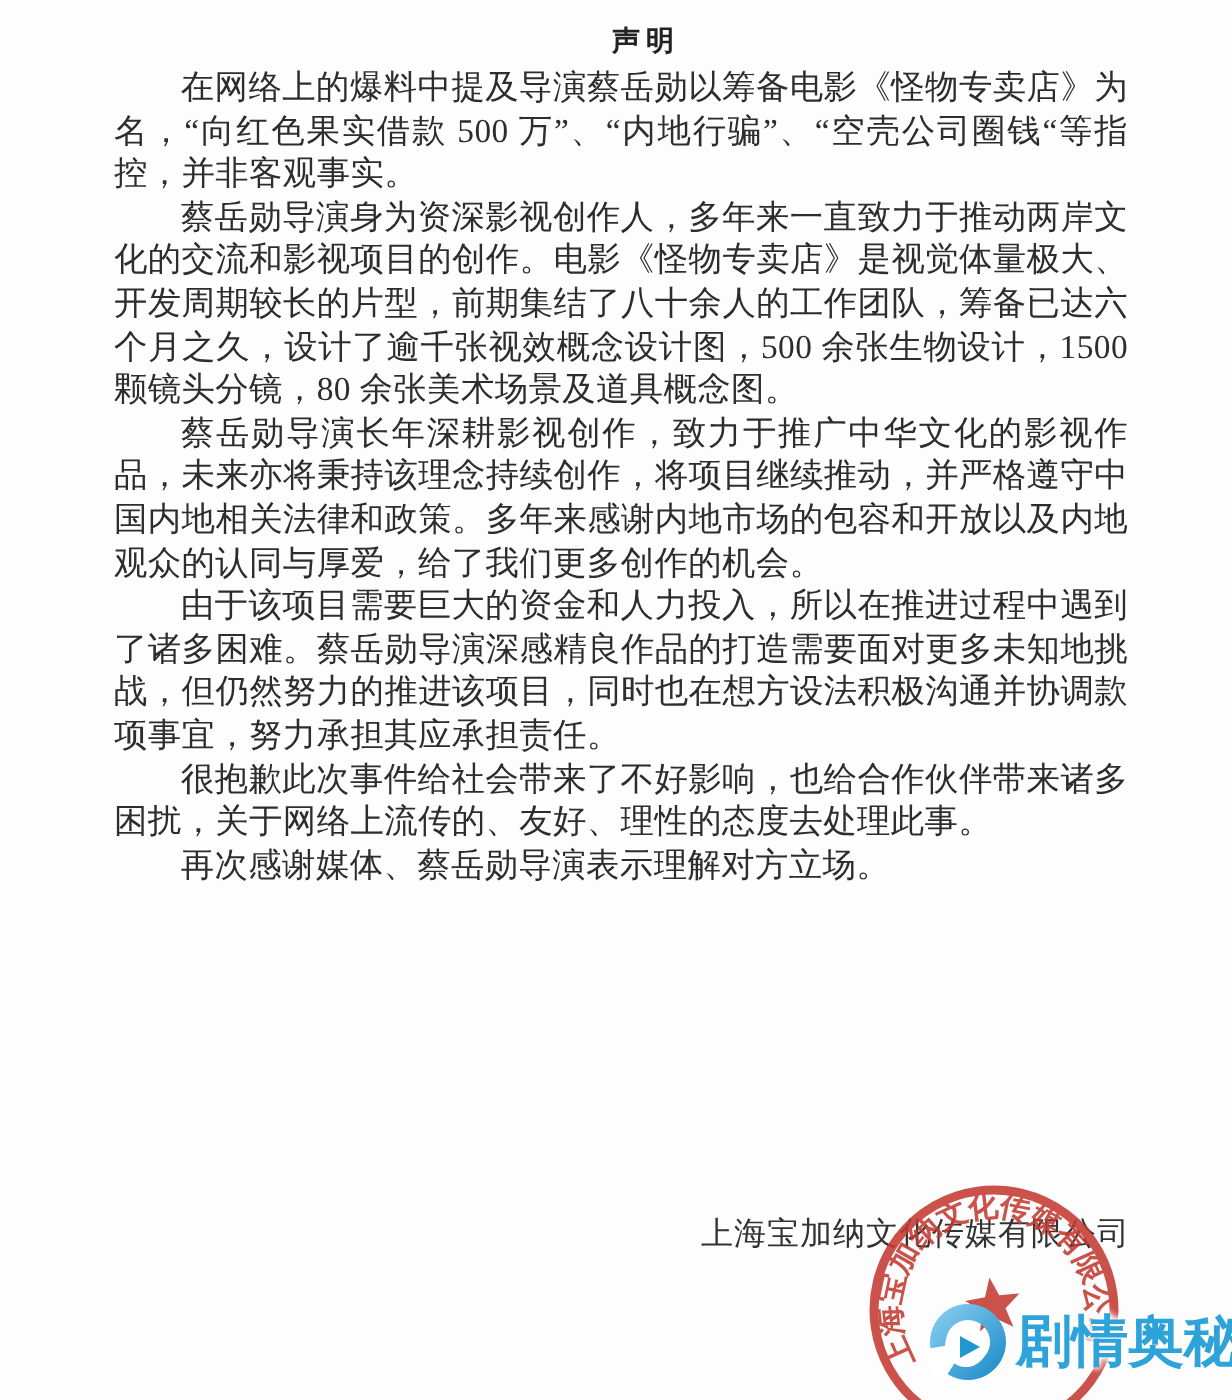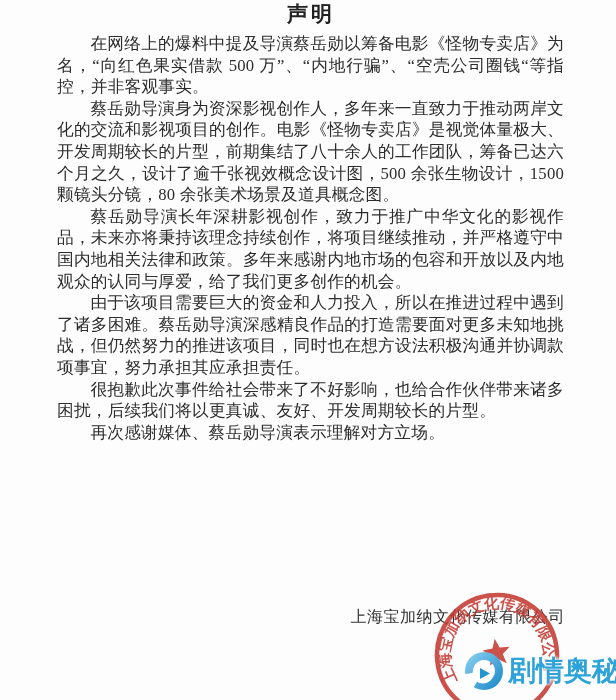--- a/index.html
+++ b/index.html
@@ -7,23 +7,23 @@
     position:relative;
     width:616px;height:700px;
     background:#fdfdfd;
     overflow:hidden;
     font-family:"Liberation Serif","DejaVu Serif",serif;
     color:#2d2d2d;
   }
   .title{
     position:absolute;
     left:57px;top:0;width:508px;
-    margin:0;
+    margin:12px;
     text-align:center;
-    font-size:21px;
+    font-size:14px;
     font-weight:700;
     letter-spacing:3px;
     color:#222;
   }
   .body-col{
     position:absolute;
     left:57px;top:33px;width:507px;
   }
   .body-col p{
     margin:0;
@@ -71,21 +71,21 @@
 
 <div class="page">
 
   <h1 class="title">声明</h1>
 
   <div class="body-col">
     <p>在网络上的爆料中提及导演蔡岳勋以筹备电影《怪物专卖店》为名，“向红色果实借款 500 万”、“内地行骗”、“空壳公司圈钱“等指控，并非客观事实。</p>
     <p>蔡岳勋导演身为资深影视创作人，多年来一直致力于推动两岸文化的交流和影视项目的创作。电影《怪物专卖店》是视觉体量极大、开发周期较长的片型，前期集结了八十余人的工作团队，筹备已达六个月之久，设计了逾千张视效概念设计图，500 余张生物设计，1500 颗镜头分镜，80 余张美术场景及道具概念图。</p>
     <p>蔡岳勋导演长年深耕影视创作，致力于推广中华文化的影视作品，未来亦将秉持该理念持续创作，将项目继续推动，并严格遵守中国内地相关法律和政策。多年来感谢内地市场的包容和开放以及内地观众的认同与厚爱，给了我们更多创作的机会。</p>
     <p>由于该项目需要巨大的资金和人力投入，所以在推进过程中遇到了诸多困难。蔡岳勋导演深感精良作品的打造需要面对更多未知地挑战，但仍然努力的推进该项目，同时也在想方设法积极沟通并协调款项事宜，努力承担其应承担责任。</p>
-    <p>很抱歉此次事件给社会带来了不好影响，也给合作伙伴带来诸多困扰，后续我们将以更真诚、友好、开发周期较长的片型。</p>
+    <p>很抱歉此次事件给社会带来了不好影响，也给合作伙伴带来诸多困扰，关于网络上流传的、友好、理性的态度去处理此事。</p>
     <p>再次感谢媒体、蔡岳勋导演表示理解对方立场。</p>
   </div>
 
   <div class="signature">上海宝加纳文化传媒有限公司</div>
 
   <svg class="seal" viewBox="-70 -70 140 140" xmlns="http://www.w3.org/2000/svg">
     <g transform="rotate(-8)">
       <circle cx="0" cy="0" r="60" fill="none" stroke="#c43b33" stroke-width="4.5"></circle>
       <defs>
         <path id="sealArc" d="M -42.6 19.9 A 47 47 0 1 1 42.6 19.9" fill="none"></path>

